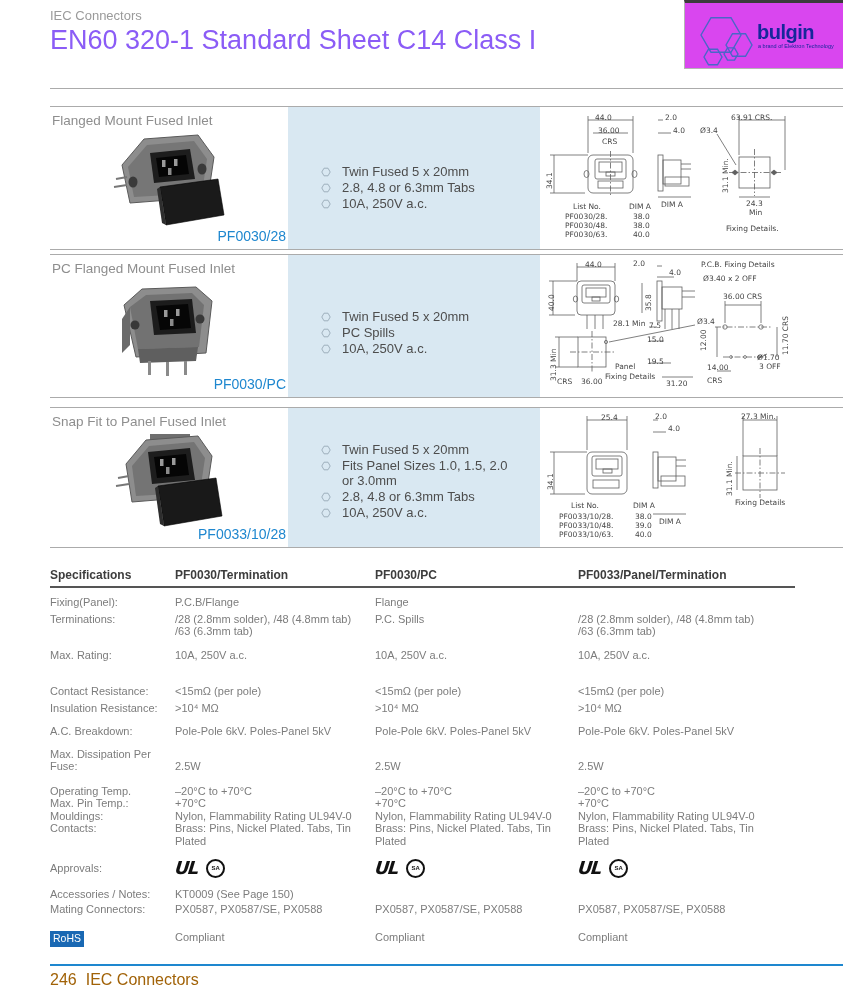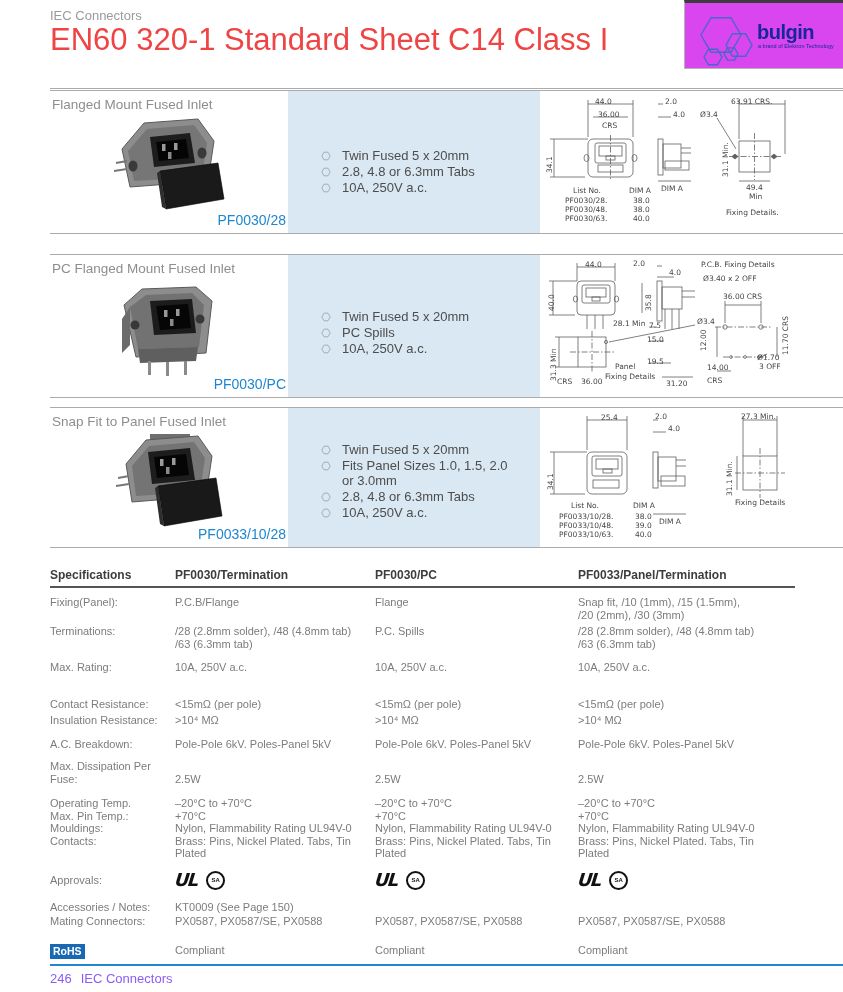--- a/index.html
+++ b/index.html
@@ -1,21 +1,21 @@
 <!DOCTYPE html>
 <html><head>
 <meta charset="utf-8">
 <style>
   html,body{margin:0;padding:0;background:#fff}
   body{width:843px;height:992px;position:relative;font-family:"Liberation Sans",sans-serif;overflow:hidden}
 
   
   .header{position:absolute;left:50px;top:8px}
   .h-cat{font-size:13px;color:#9a9a9a;margin-bottom:2px}
-  .h-title{font-size:31px;color:#ef4444;line-height:30px}
+  .h-title{font-size:27px;color:#8b5cf6;line-height:30px}
   .h-sub{font-size:13px;color:#cfcfcf;margin-top:3px}
   .logo-box{position:absolute;left:684px;top:0;width:178px;height:69px;box-sizing:border-box;
     border:1px solid #b5b5b5;border-top:3px solid #3c3c3c;background:#d946ef}
   .logo-hex{position:absolute;left:6px;top:2px}
   .logo-text{position:absolute;left:72px;top:18px;font-weight:bold;font-size:20px;color:#16279b;letter-spacing:-0.5px}
   .logo-tag{position:absolute;left:73px;top:40px;font-size:5.5px;color:#16279b}
   .hr-top{position:absolute;left:50px;right:0;top:88px;height:1px;background:#ababab}
 
   
   .section{position:absolute;left:50px;right:0;border-top:1px solid #ababab;border-bottom:1px solid #ababab;box-sizing:border-box}
@@ -41,26 +41,26 @@
   .spec-underline{height:2px;background:#555;margin-top:4px}
   .m8{margin-top:8px}.m10{margin-top:10px}.m11{margin-top:11px}.m12{margin-top:4px}
   .m14{margin-top:12px}.m16{margin-top:16px}.m24{margin-top:24px}.m2{margin-top:2px}.m7{margin-top:7px}
   .bottom{align-self:end}
   .vmid{align-self:center}
   .logos{display:flex;align-items:center;gap:8px;height:26px}
   .ul-mark{font-family:"DejaVu Sans",sans-serif;font-weight:bold;font-style:italic;font-size:18px;
     color:#111;letter-spacing:-1.5px;transform:skewX(-6deg)}
   .csa-mark{width:15px;height:15px;border:2px solid #111;border-radius:50%;display:flex;
     align-items:center;justify-content:center;font-size:6px;font-weight:bold;color:#111}
-  .rohs-badge{display:inline-block;background:#1968b3;color:#fff;font-size:10.5px;font-weight:bold;
+  .rohs-badge{display:inline-block;background:#1968b3;color:#fff;font-size:10.5px;font-weight:normal;
     padding:1px 3px 2px 3px}
 
   
   .f-line{position:absolute;left:50px;right:0;top:964px;height:2px;background:#1e87cf}
-  .footer{position:absolute;left:50px;top:971px;font-size:13px;color:#8b5cf6}
+  .footer{position:absolute;left:50px;top:971px;font-size:16px;color:#a16207}
   .footer .fp{margin-right:9px}
 </style>
 </head>
 <body>
 
 <div class="header">
   <div class="h-cat">IEC Connectors</div>
   <div class="h-title">EN60 320-1 Standard Sheet C14 Class I</div>
 </div>
 
@@ -72,21 +72,21 @@
       <polygon points="13,52 17.5,44.2 26.5,44.2 31,52 26.5,59.8 17.5,59.8"></polygon>
       <polygon points="33,49 36.5,42.9 43.5,42.9 47,49 43.5,55.1 36.5,55.1"></polygon>
     </g>
   </svg>
   <div class="logo-text">bulgin</div>
   <div class="logo-tag">a brand of Elektron Technology</div>
 </div>
 
 <div class="hr-top"></div>
 
-<div class="section" style="top:90px;height:144px">
+<div class="section" style="top:106px;height:144px">
   <div class="sec-title">Flanged Mount Fused Inlet</div>
   <div class="photo">
     <svg width="130" height="112" viewBox="0 0 130 112">
       <polygon points="20,38 42,12 96,8 112,30 106,70 28,76" fill="#8d8d8d" stroke="#5a5a5a" stroke-width="1"></polygon>
       <polygon points="26,40 45,18 92,14 105,32 100,66 32,70" fill="#767676"></polygon>
       <ellipse cx="31" cy="55" rx="4.5" ry="5.5" fill="#3a3a3a"></ellipse>
       <ellipse cx="100" cy="42" rx="4.5" ry="5.5" fill="#3a3a3a"></ellipse>
       <polygon points="48,26 88,22 93,52 52,56" fill="#1d1d1d"></polygon>
       <polygon points="54,31 84,28 87,47 57,50" fill="#050505"></polygon>
       <rect x="60" y="33" width="3.5" height="7" fill="#9a9a9a"></rect>
@@ -160,21 +160,21 @@
     <span class="dl" style="left:50px;top:6px">44.0</span>
     <span class="dl" style="left:53px;top:19px">36.00</span>
     <span class="dl" style="left:57px;top:30px">CRS</span>
     <span class="dlv" style="left:0;top:82px">34.1</span>
     <span class="dl" style="left:120px;top:6px">2.0</span>
     <span class="dl" style="left:128px;top:19px">4.0</span>
     <span class="dl" style="left:116px;top:93px">DIM A</span>
     <span class="dl" style="left:186px;top:6px">63.91 CRS.</span>
     <span class="dl" style="left:155px;top:19px">Ø3.4</span>
     <span class="dlv" style="left:176px;top:86px">31.1 Min.</span>
-    <span class="dl" style="left:201px;top:92px">49.4</span>
+    <span class="dl" style="left:201px;top:92px">24.3</span>
     <span class="dl" style="left:204px;top:101px">Min</span>
     <span class="dl" style="left:181px;top:117px">Fixing Details.</span>
     <span class="dl" style="left:28px;top:95px">List No.</span>
     <span class="dl" style="left:84px;top:95px">DIM A</span>
     <span class="dl" style="left:20px;top:105px">PF0030/28.</span>
     <span class="dl" style="left:88px;top:105px">38.0</span>
     <span class="dl" style="left:20px;top:114px">PF0030/48.</span>
     <span class="dl" style="left:88px;top:114px">38.0</span>
     <span class="dl" style="left:20px;top:123px">PF0030/63.</span>
     <span class="dl" style="left:88px;top:123px">40.0</span>
@@ -407,22 +407,20 @@
     <div class="c">PF0030/Termination</div>
     <div class="c">PF0030/PC</div>
     <div class="c">PF0033/Panel/Termination</div>
   </div>
   <div class="spec-underline"></div>
 
   <div class="srow m8">
     <div class="c">Fixing(Panel):</div>
     <div class="c">P.C.B/Flange</div>
     <div class="c">Flange</div>
-    <div class="c">Snap fit, /10 (1mm), /15 (1.5mm),
-/20 (2mm), /30 (3mm)</div>
   </div>
   <div class="srow m12">
     <div class="c">Terminations:</div>
     <div class="c">/28 (2.8mm solder), /48 (4.8mm tab)
 /63 (6.3mm tab)</div>
     <div class="c">P.C. Spills</div>
     <div class="c">/28 (2.8mm solder), /48 (4.8mm tab)
 /63 (6.3mm tab)</div>
   </div>
   <div class="srow m11">

